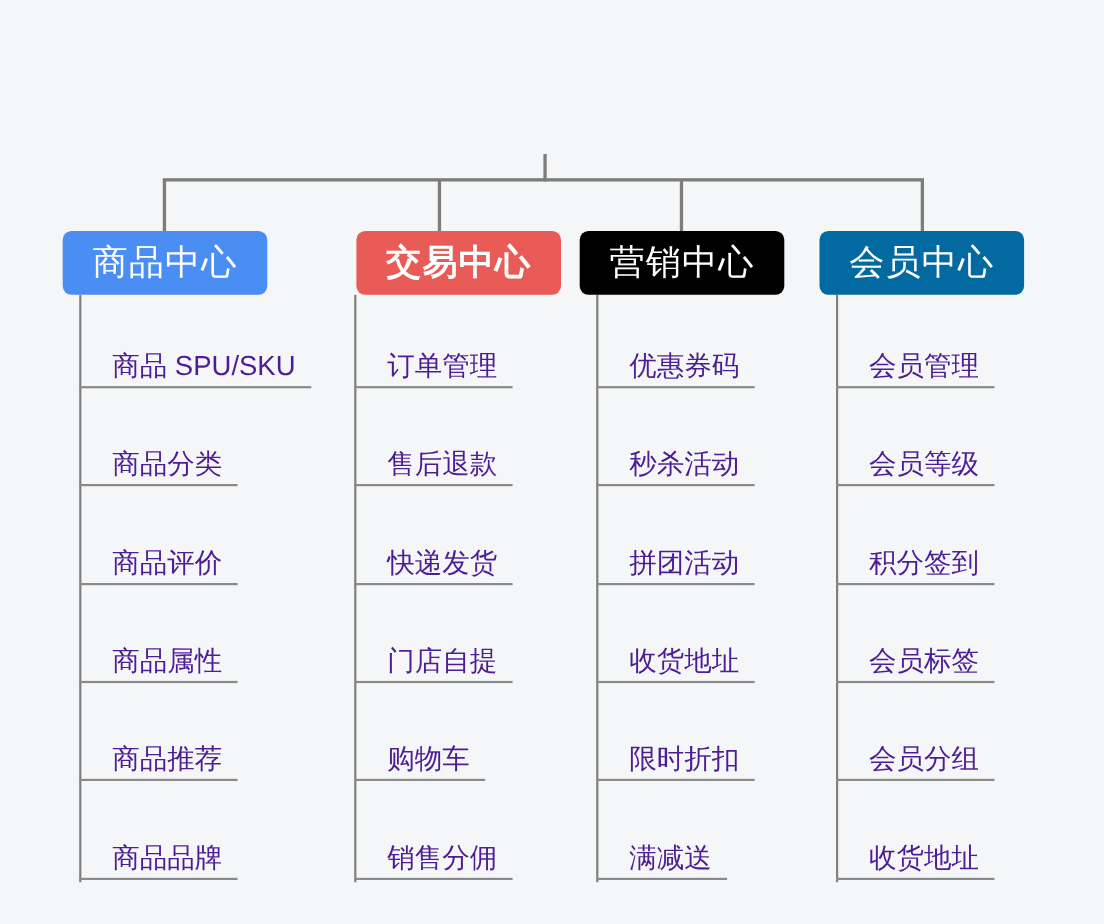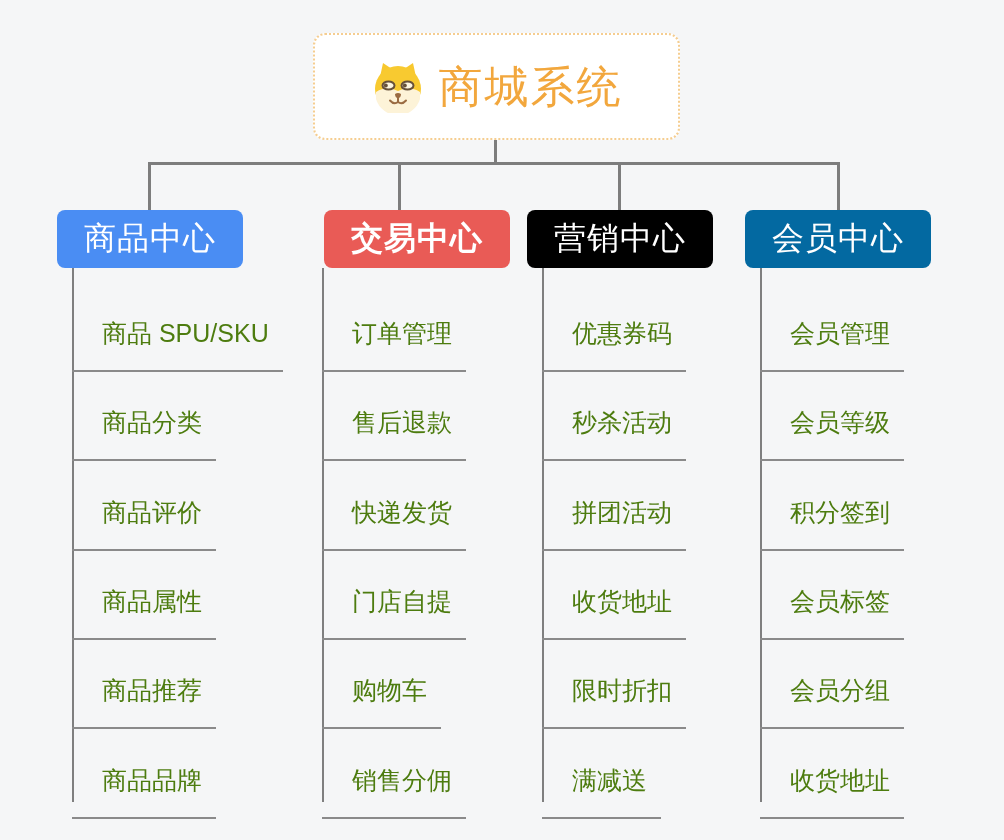--- a/index.html
+++ b/index.html
@@ -38,55 +38,40 @@
   }
   .c0 .bbox{left:57px;} .c1 .bbox{left:324px;font-weight:bold;} .c2 .bbox{left:527px;} .c3 .bbox{left:745px;}
 
   
   .trunk{position:absolute;top:268px;width:2px;height:534px;background:#7f7f7f;}
   .c0 .trunk{left:72px;} .c1 .trunk{left:322px;} .c2 .trunk{left:542px;} .c3 .trunk{left:760px;}
 
   
   .item{
     position:absolute;
-    padding:2px 14px 23px 30px;
+    padding:2px 14px 4px 30px;
     border-bottom:2px solid #8a8a8a;
-    font-size:25px;color:#4d7c0f;line-height:27px;white-space:nowrap;
+    font-size:25px;color:#4c1d95;line-height:27px;white-space:nowrap;
     cursor:pointer;
   }
   .c0 .item{left:72px;} .c1 .item{left:322px;} .c2 .item{left:542px;text-align:center;} .c3 .item{left:760px;}
   .r0{top:318px;} .r1{top:407px;} .r2{top:497px;} .r3{top:586px;} .r4{top:675px;} .r5{top:765px;}
 </style>
 </head>
 <body>
 
 <div class="canvas">
 
   <div class="line root-drop"></div>
   <div class="line bus"></div>
   <div class="line drop drop-0"></div>
   <div class="line drop drop-1"></div>
   <div class="line drop drop-2"></div>
   <div class="line drop drop-3"></div>
 
-  <div class="root-node" style="border-color: rgb(245, 205, 144);">
-    <svg class="doge" viewBox="0 0 54 52" aria-hidden="true">
-      <path d="M9,16 L12,2 L24,10 Z" fill="#f8c82e"></path>
-      <path d="M45,16 L42,2 L30,10 Z" fill="#f8c82e"></path>
-      <circle cx="27" cy="28" r="23" fill="#f8ca30"></circle>
-      <path d="M5,31 Q16,24 27,30 Q38,24 49,31 L49,38 A23,23 0 0 1 5,38 Z" fill="#fdf3d8"></path>
-      <ellipse cx="17.5" cy="24.5" rx="6" ry="4" fill="#fdf6e0" stroke="#67513a" stroke-width="2"></ellipse>
-      <ellipse cx="36.5" cy="24.5" rx="6" ry="4" fill="#fdf6e0" stroke="#67513a" stroke-width="2"></ellipse>
-      <circle cx="14.8" cy="24.5" r="2" fill="#67513a"></circle>
-      <circle cx="33.8" cy="24.5" r="2" fill="#67513a"></circle>
-      <path d="M24,33 Q27,31 30,33 Q30,36.5 27,37.5 Q24,36.5 24,33 Z" fill="#9a6b42"></path>
-      <path d="M27,37.5 L27,41 M19,39.5 Q23,44 27,41 Q31,44 35,39.5" stroke="#9a6b42" stroke-width="2" fill="none" stroke-linecap="round"></path>
-    </svg>
-    <span class="root-title" style="color: rgb(242, 167, 61);">商城系统</span>
-  </div>
 
   <div class="col c0">
     <div class="trunk"></div>
     <div class="bbox" style="background: rgb(74, 141, 243);">商品中心</div>
     <div class="item r0">商品 SPU/SKU</div>
     <div class="item r1">商品分类</div>
     <div class="item r2">商品评价</div>
     <div class="item r3">商品属性</div>
     <div class="item r4">商品推荐</div>
     <div class="item r5">商品品牌</div>

